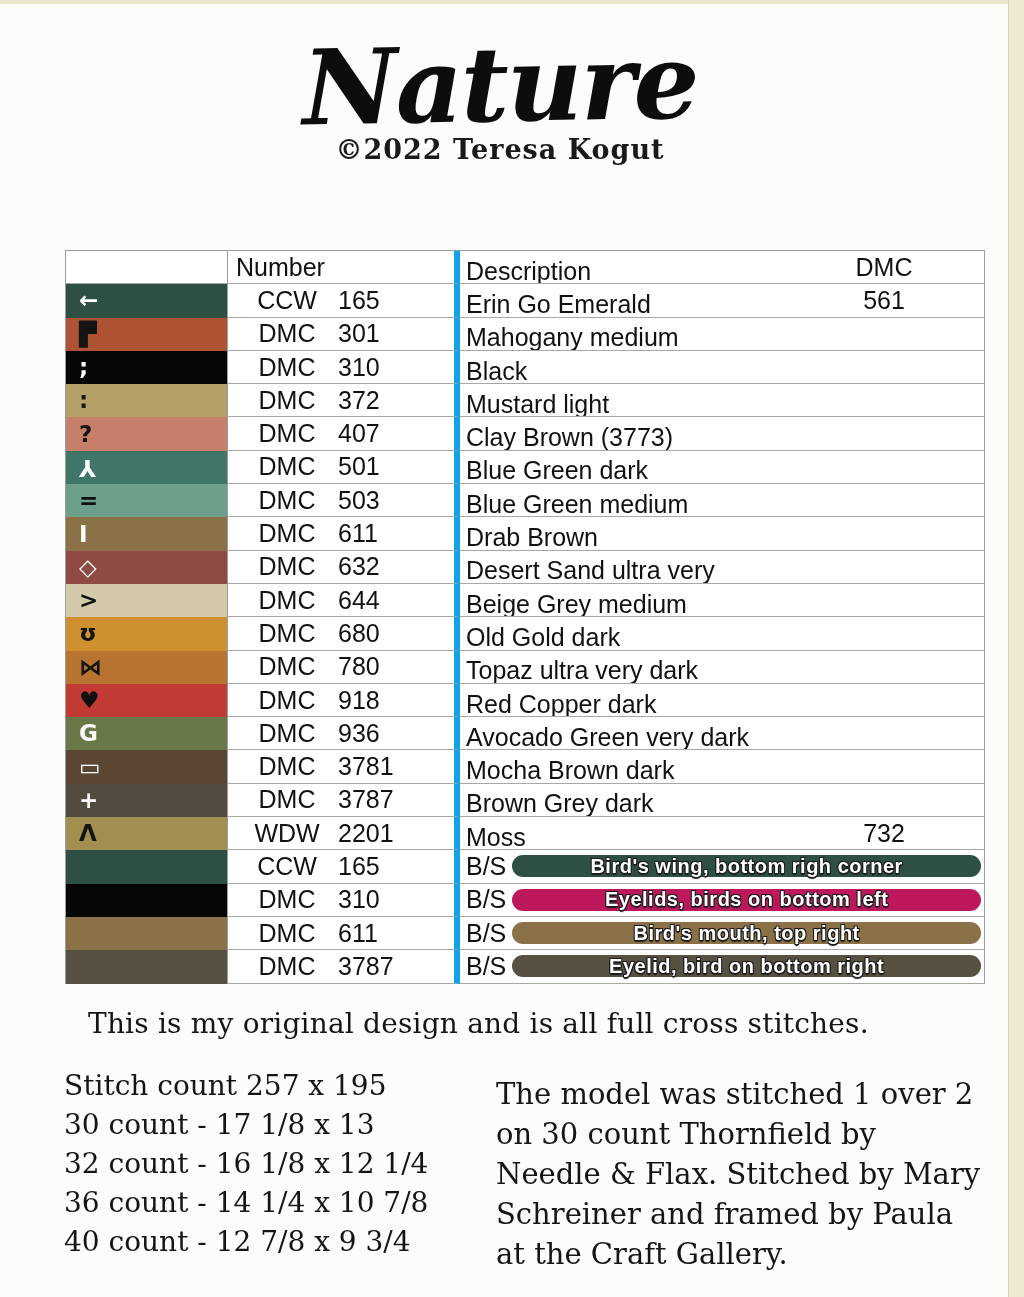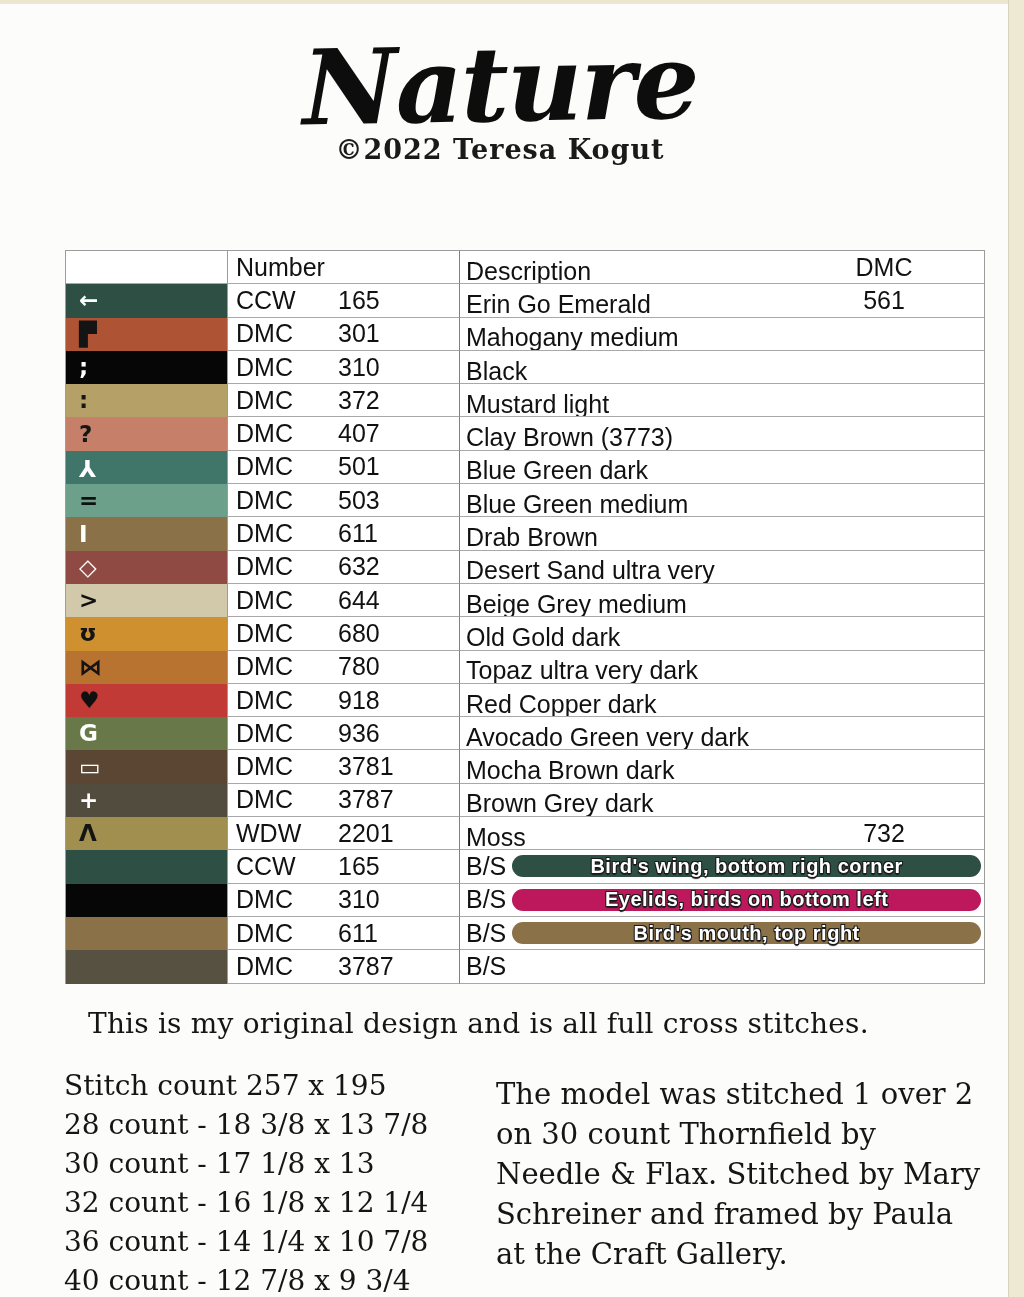--- a/index.html
+++ b/index.html
@@ -29,22 +29,22 @@
     position:absolute;left:65px;top:250px;width:920px;
     border:1px solid #9c9c9c;border-bottom:none;box-sizing:border-box;
     background:#fff;
   }
   .lrow{display:flex;height:33.3px;box-sizing:border-box;}
   .cell{box-sizing:border-box;display:flex;align-items:center;border-bottom:1px solid #a8a8a8;overflow:hidden;}
   .sw{width:162px;border-right:1px solid #9c9c9c;padding-left:13px;border-bottom:none;}
   .sw.hdr{background:#fff;border-bottom:1px solid #a8a8a8;}
   .sym-span{font-family:"DejaVu Sans",sans-serif;font-weight:700;font-size:23px;line-height:1;}
   .rot{display:inline-block;transform:rotate(180deg);}
-  .num{width:232px;border-right:1px solid #0ea5e9;padding-left:8px;font-size:25px;}
-  .brand{width:102px;}
+  .num{width:232px;border-right:6px solid #0ea5e9;padding-left:8px;font-size:25px;}
+  .brand{width:102px;text-align:center;}
   .desc{flex:1;padding-left:6px;font-size:25px;margin-top:8px;}
   .dmc{width:145px;justify-content:center;padding-right:55px;font-size:25px;}
   .hdr-txt{font-size:25px;}
   
   .bs-cell{flex:1;padding-left:6px;font-size:25px;text-align:center;}
   .bs-bar{
     flex:1;height:22px;border-radius:11px;margin-left:6px;margin-right:3px;
     display:flex;align-items:center;justify-content:center;
     font-size:20px;font-weight:700;color:#fff;letter-spacing:.5px;
     text-shadow:-1px -1px 0 #1c1c1c,1px -1px 0 #1c1c1c,-1px 1px 0 #1c1c1c,1px 1px 0 #1c1c1c,0 2px 1px #1c1c1c;
@@ -305,29 +305,29 @@
       <div class="lrow">
     <div class="cell sw" style="background: rgb(86, 81, 64);">
       <span class="sym-span"></span>
     </div>
     <div class="cell num">
       <span class="brand">DMC</span>
       <span>3787</span>
     </div>
   <div class="cell bs-cell">
           <span>B/S</span>
+          <span class="bs-bar" style="background: rgb(86, 81, 64);">Eyelid, bird on bottom right</span>
         </div>
       </div>
     </div>
 </div>
 
 <div class="slab orig-note">This is my original design and is all full cross stitches.</div>
 <div class="slab stitch-block" id="stitch-block">
     <div>Stitch count 257 x 195</div>
-    <div>28 count - 18 3/8 x 13 7/8</div>
     <div>30 count - 17 1/8 x 13</div>
     <div>32 count - 16 1/8 x 12 1/4</div>
     <div>36 count - 14 1/4 x 10 7/8</div>
     <div>40 count - 12 7/8 x 9 3/4</div>
   </div>
 <div class="slab model-block" id="model-block">
     <div>The model was stitched 1 over 2</div>
     <div>on 30 count Thornfield by</div>
     <div>Needle &amp; Flax. Stitched by Mary</div>
     <div>Schreiner and framed by Paula</div>

